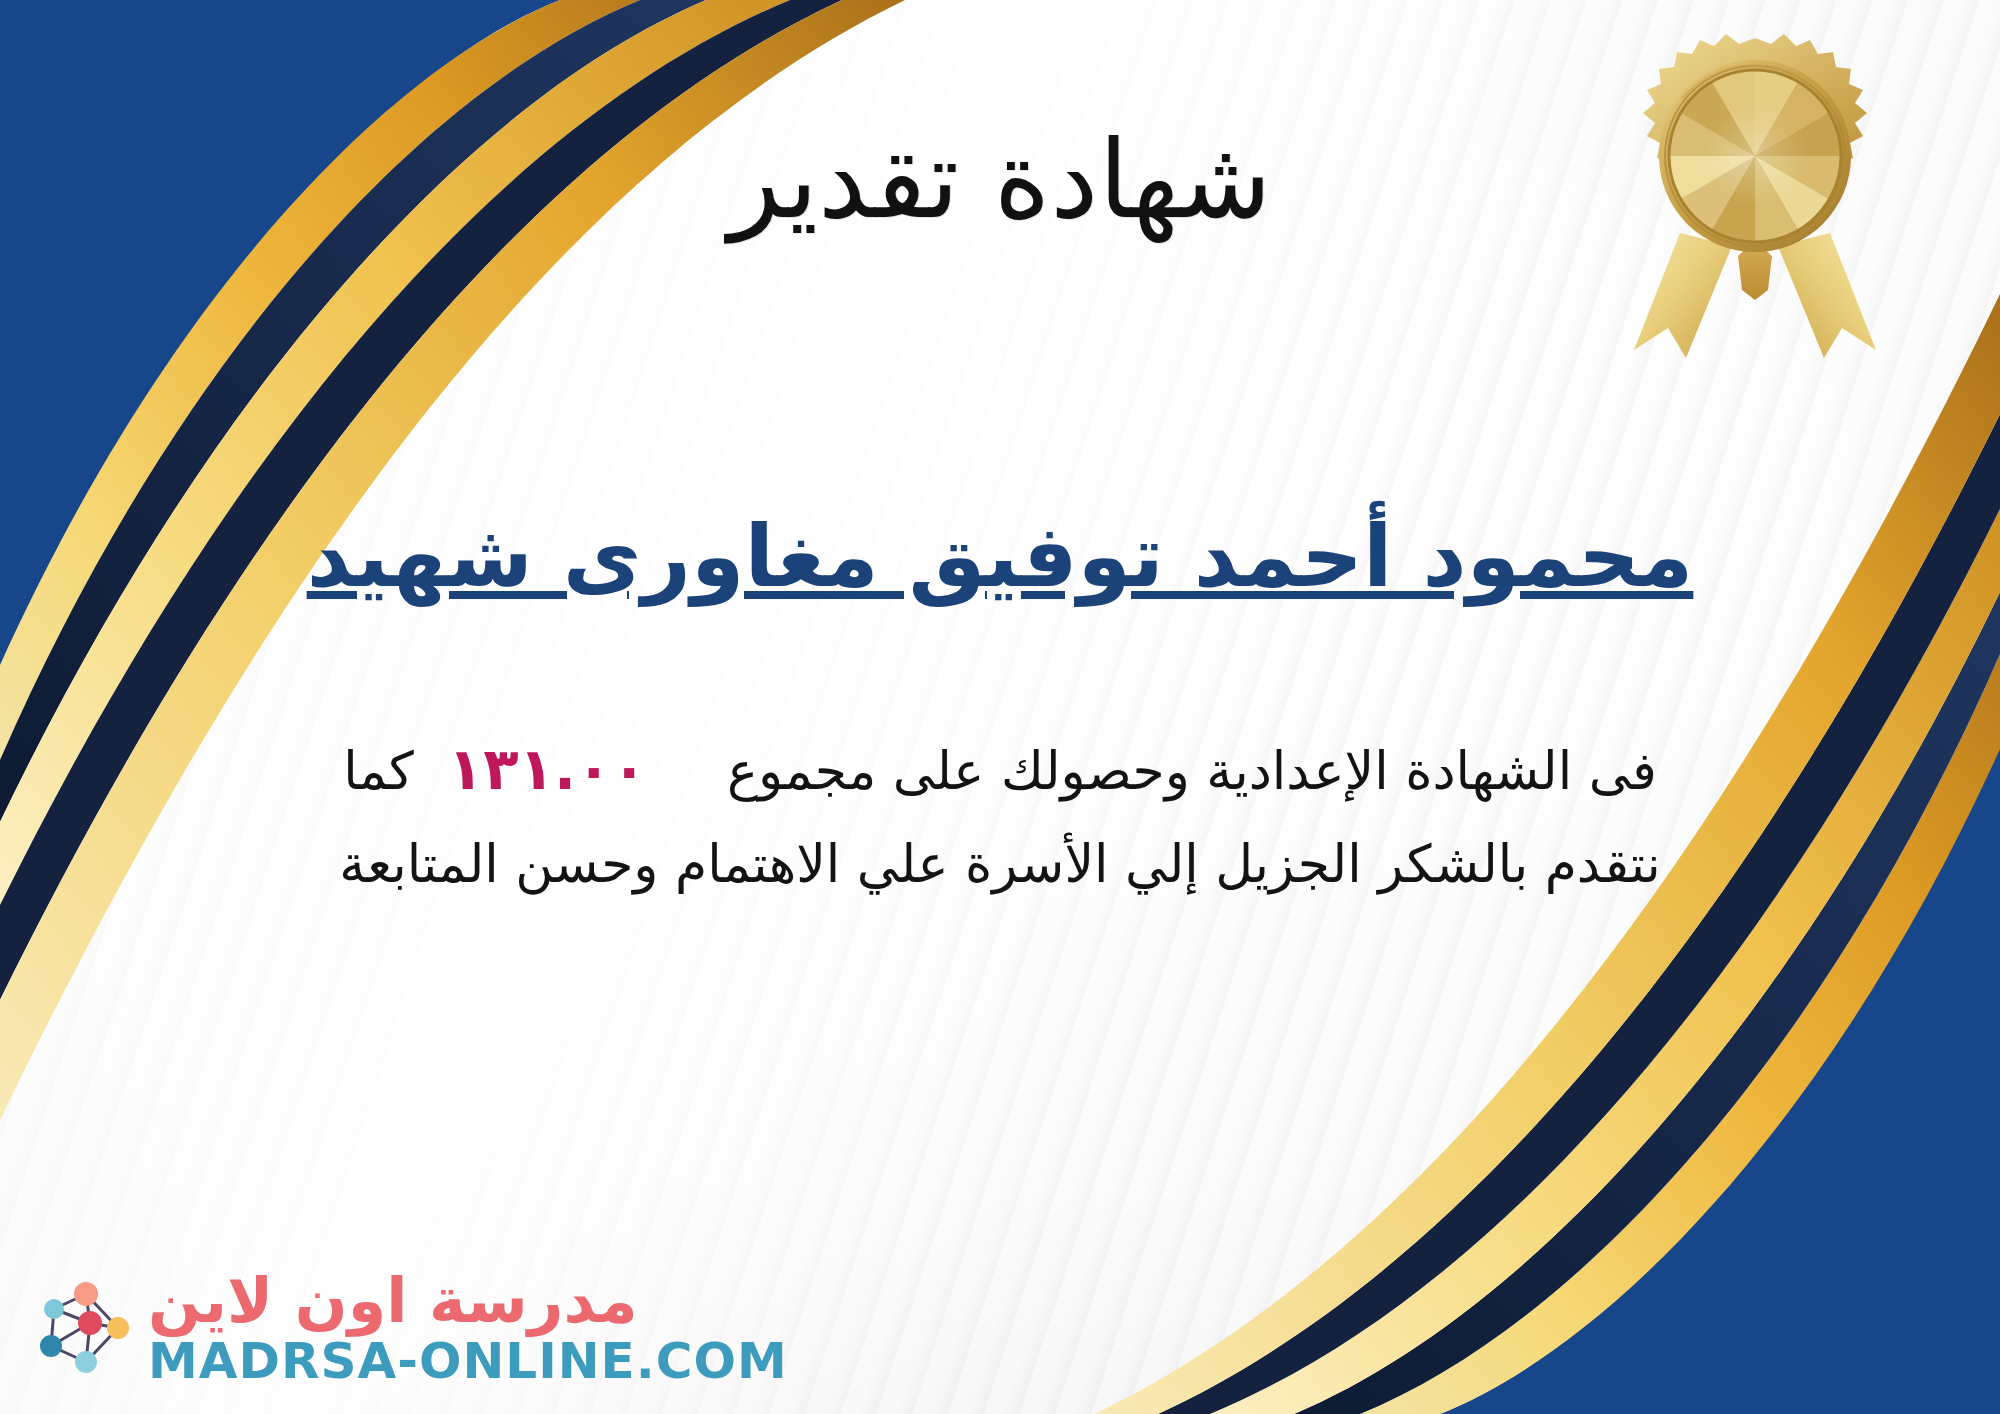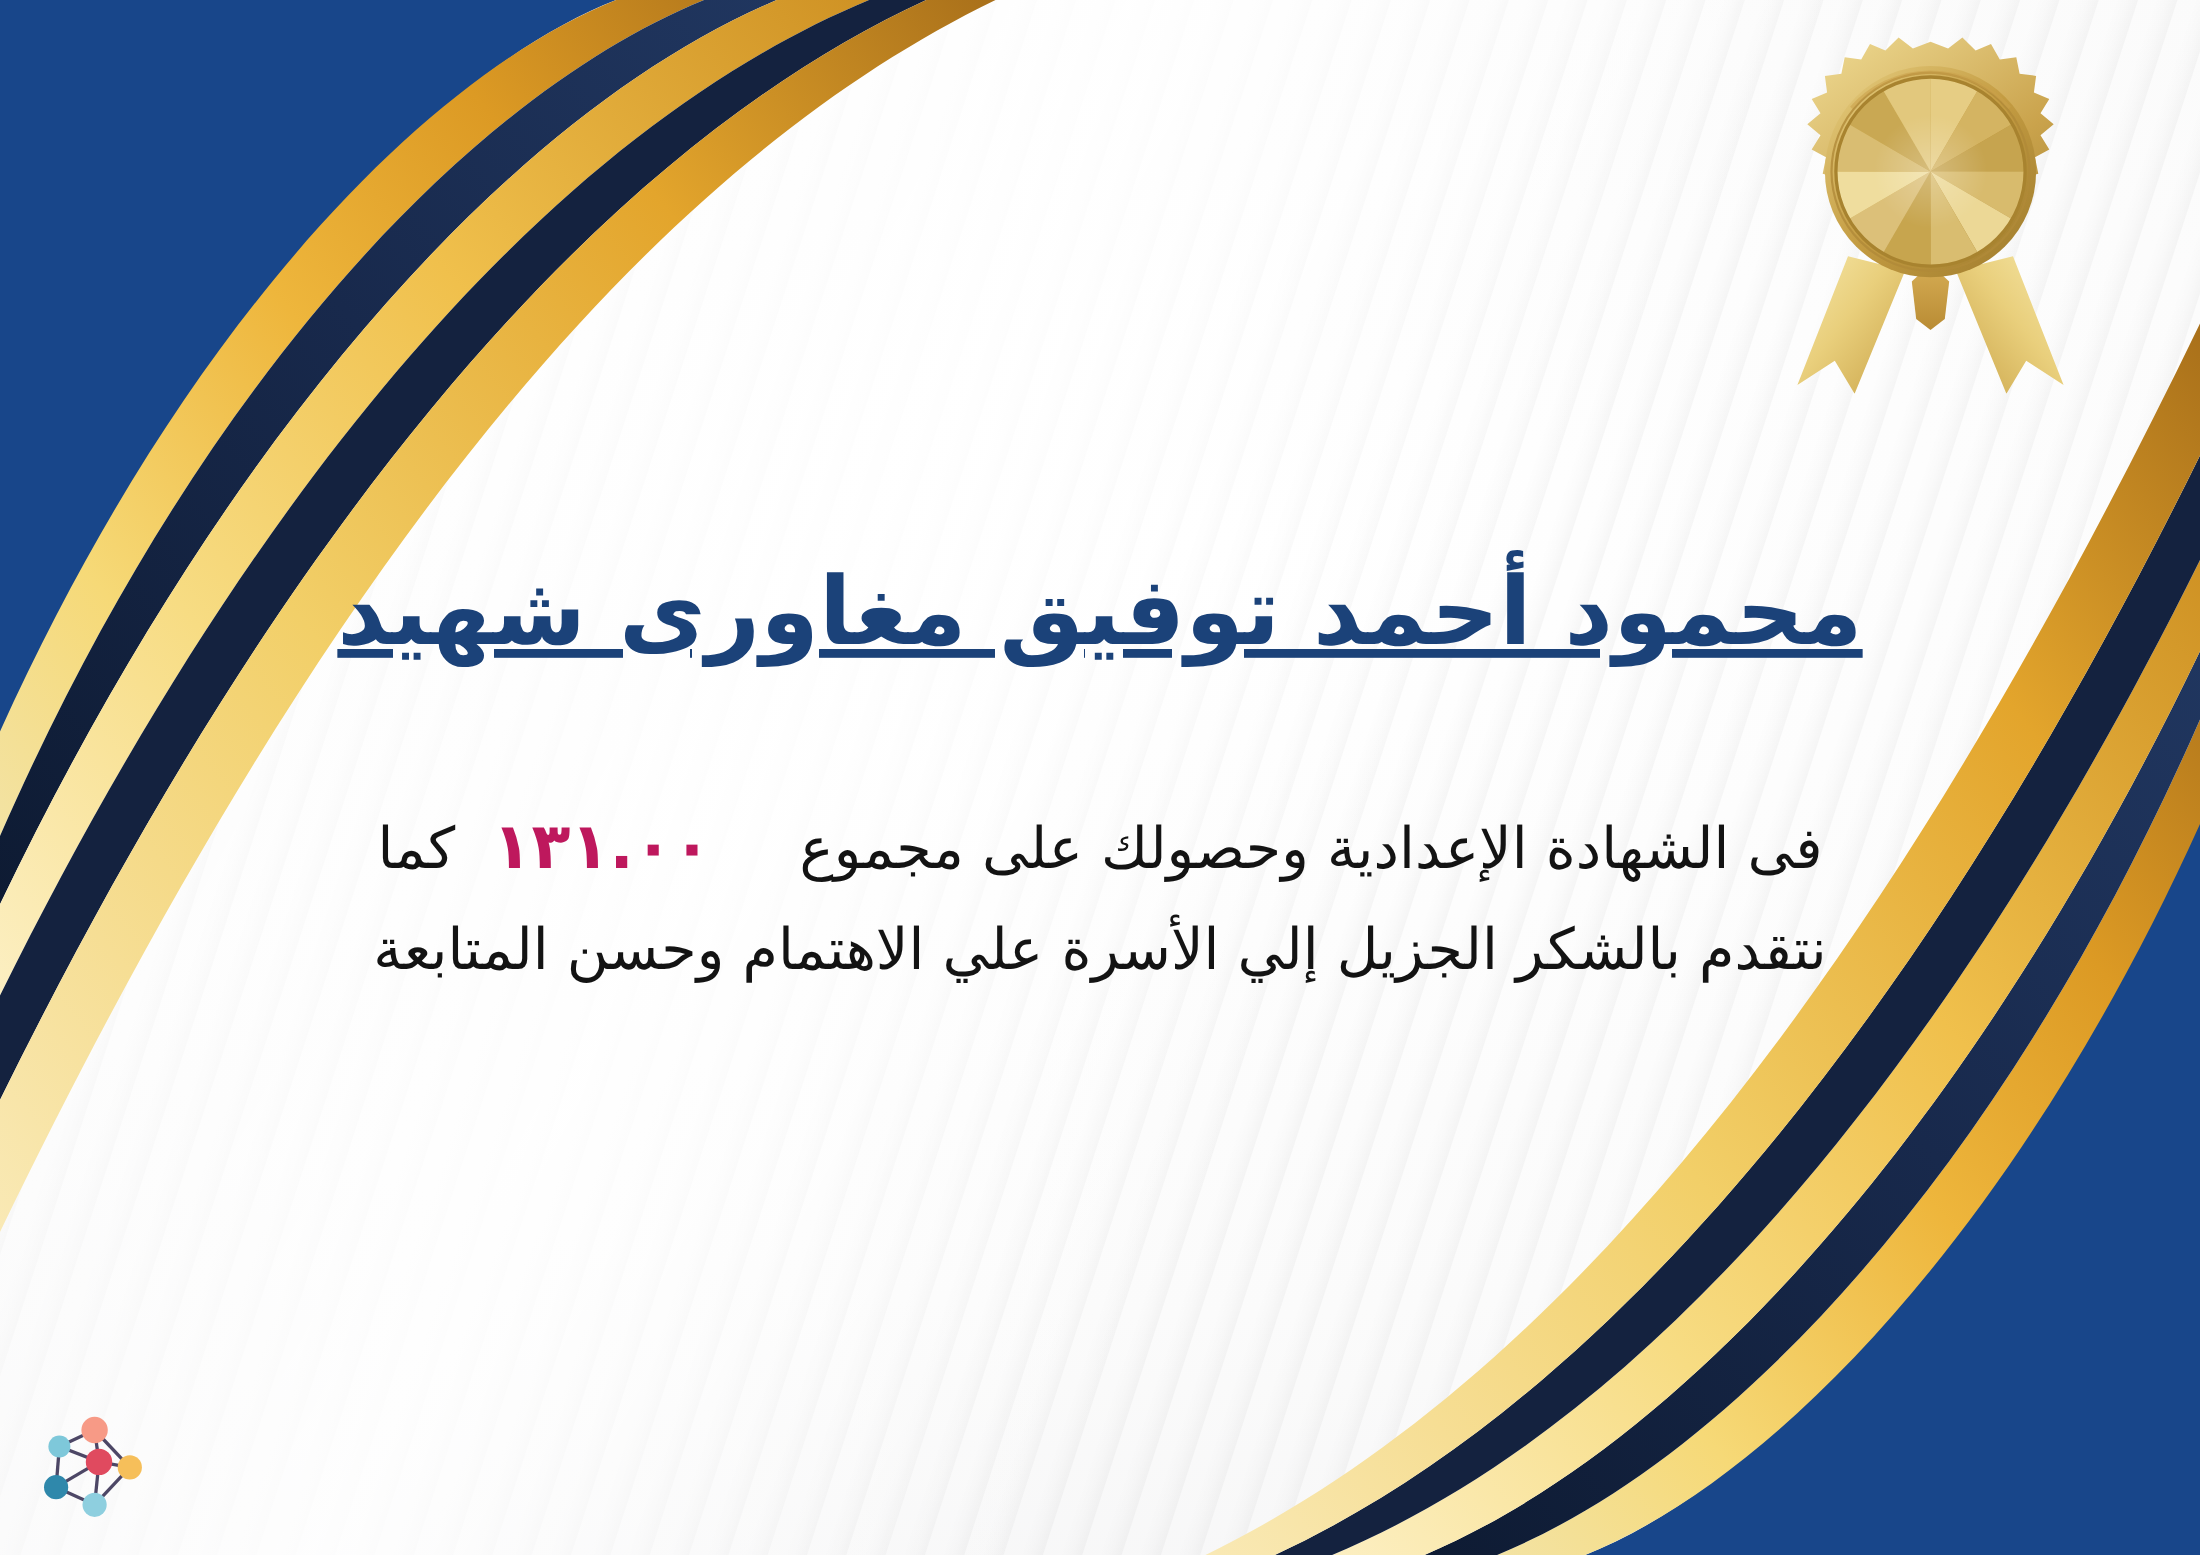--- a/index.html
+++ b/index.html
@@ -300,20 +300,21 @@
         <circle cx="0" cy="0" r="86" fill="url(#faceGlow)"></circle>
         <circle cx="0" cy="0" r="86" fill="none" stroke="#a8832f" stroke-width="3"></circle>
 
         <path d="M-72,-58 A96,96 0 0,1 72,-58" fill="none" stroke="#caa04a" stroke-width="3" opacity="0.55"></path>
       </g>
     </svg>
   </div>
 
   <div class="content">
 
+    <div class="cert-title">شهادة تقدير</div>
 
     <div class="recipient-name">محمود أحمد توفيق مغاورى شهيد</div>
 
     <div class="body-block">
 
       <div class="body-line">
         <span>فى الشهادة الإعدادية وحصولك على مجموع</span><span class="spacer-wide"></span><span class="grade-value">١٣١.٠٠</span><span>كما</span>
       </div>
 
       <div class="body-line">نتقدم  بالشكر الجزيل إلي الأسرة علي الاهتمام وحسن المتابعة</div>
@@ -337,15 +338,19 @@
           <line x1="17" y1="70" x2="20" y2="33"></line>
         </g>
         <circle cx="52" cy="18" r="12" fill="#f79a86"></circle>
         <circle cx="20" cy="33" r="10" fill="#7ec8da"></circle>
         <circle cx="56" cy="47" r="12" fill="#e04a5f"></circle>
         <circle cx="84" cy="52" r="11" fill="#f6bf5a"></circle>
         <circle cx="17" cy="70" r="11" fill="#2f88ab"></circle>
         <circle cx="52" cy="86" r="11" fill="#8ecfdf"></circle>
       </svg>
     </div>
+    <div class="brand-words">
+      <div class="brand-ar">مدرسة اون لاين</div>
+      <div class="brand-url">MADRSA-ONLINE.COM</div>
+    </div>
   </div>
 
 </div>
 
 </body></html>

